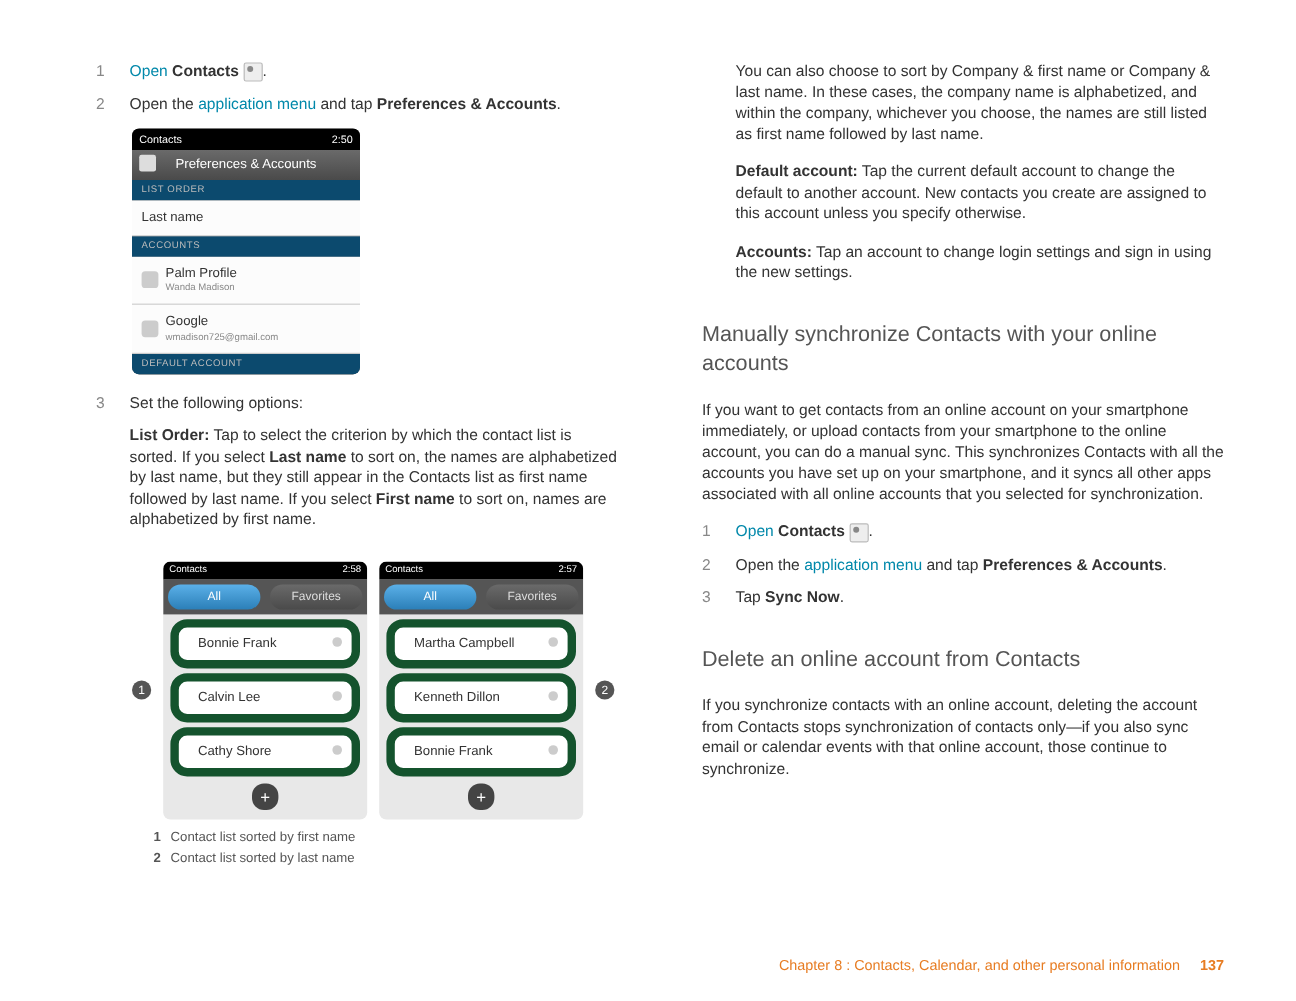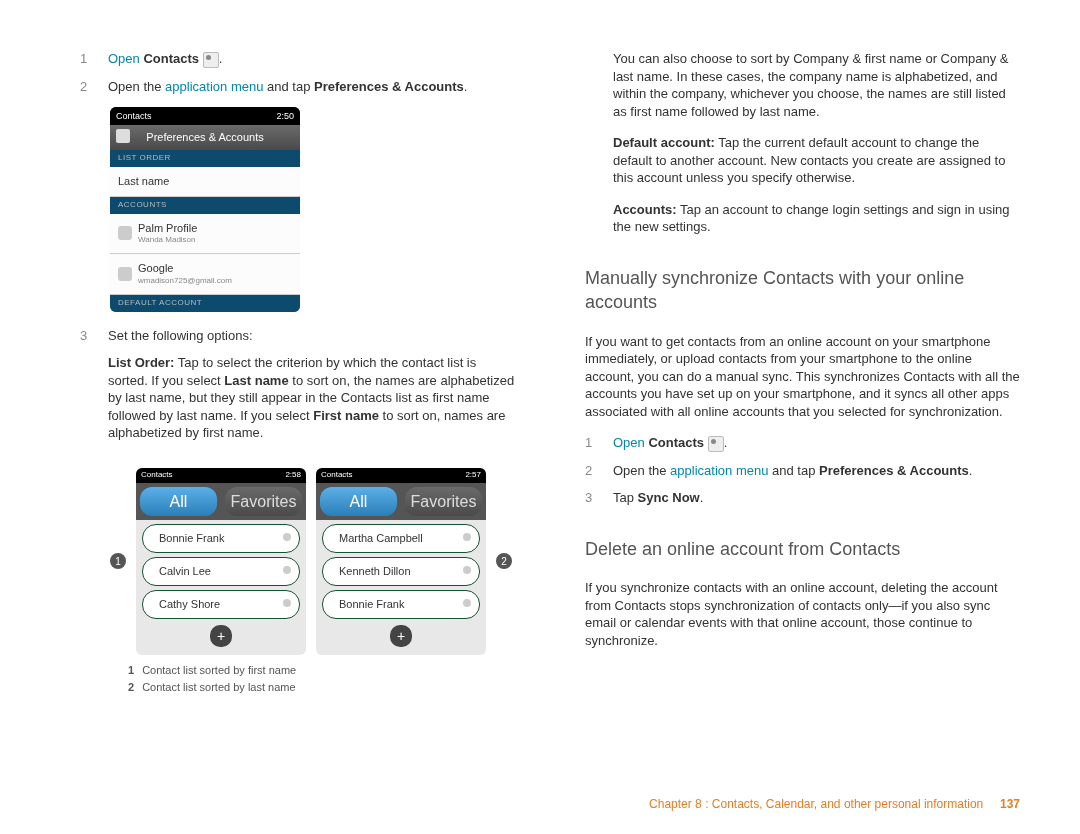--- a/index.html
+++ b/index.html
@@ -117,27 +117,27 @@
     font-size:11px;
   }
   .phone2 .statusbar {
     background:#000; color:#fff; font-size:8px;
     display:flex; justify-content:space-between; padding:2px 5px;
   }
   .phone2 .tabs {
     display:flex; background:#555;
   }
   .phone2 .tabs .tab {
-    flex:1; text-align:center; padding:4px 0; font-size:16px;
+    flex:1; text-align:center; padding:4px 0; font-size:10px;
     background: linear-gradient(#6a6a6a,#4a4a4a); color:#ddd;
     border-radius: 12px; margin:4px;
   }
   .phone2 .tabs .tab.active { background: linear-gradient(#5bb0e8,#2b7fb8); color:#fff; }
   .phone2 .contact {
-    background:#fff; border:1px solid #14532d; border-radius:14px;
+    background:#fff; border:7px solid #14532d; border-radius:14px;
     margin:4px 6px; padding:6px 16px; font-size:11px; color:#333;
     position:relative;
   }
   .phone2 .contact .dot {
     position:absolute; right:8px; top:8px;
     width:8px; height:8px; border-radius:50%; background:#ccc;
   }
   .phone2 .add { background:#444; color:#fff; font-size:14px; border-radius:10px;
     width:22px; height:22px; margin:6px auto 8px; text-align:center; line-height:22px; }
 

